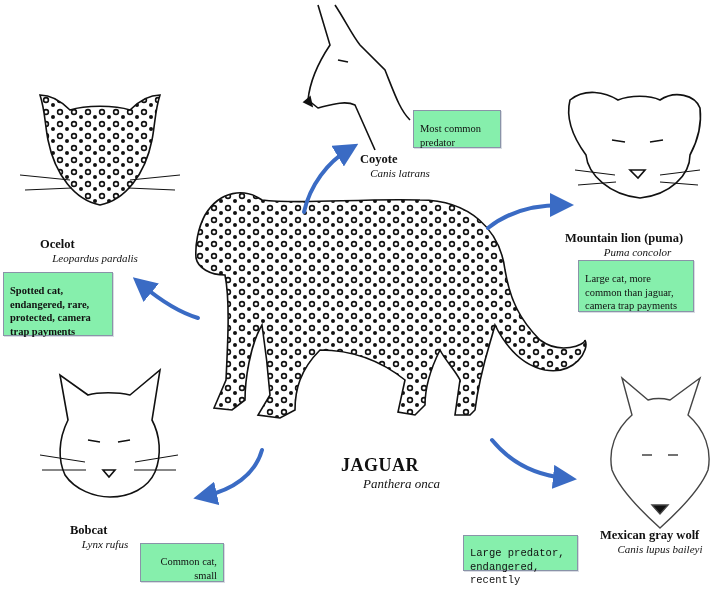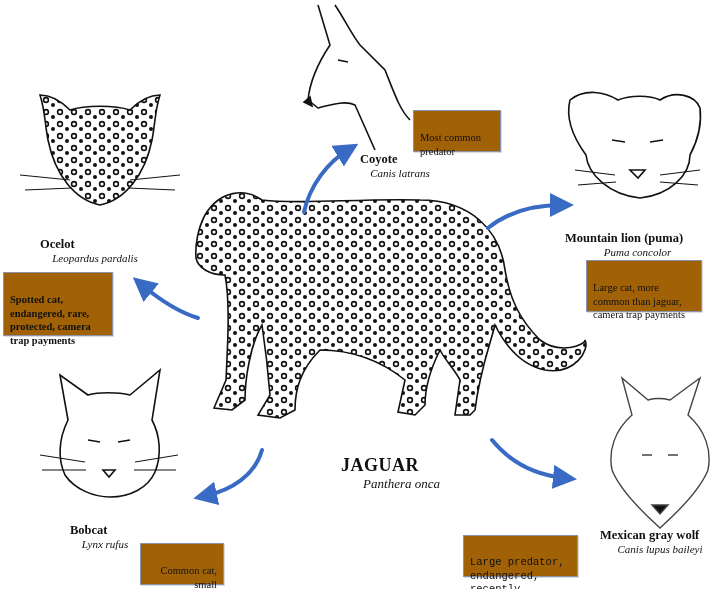--- a/index.html
+++ b/index.html
@@ -1,22 +1,22 @@
 <!DOCTYPE html>
 <html><head>
 <meta charset="utf-8">
 <style>
   html, body { margin: 0; padding: 0; background: #ffffff; }
   body { width: 720px; height: 589px; position: relative; overflow: hidden;
          font-family: "Liberation Serif", "DejaVu Serif", serif; color: #111; }
   .abs { position: absolute; }
   .name { font-weight: bold; font-size: 12.5px; text-align: left; white-space: nowrap; }
   .sci { font-style: italic; font-size: 11px; text-align: center; white-space: nowrap; }
-  .box { position: absolute; border: 1px solid #8a93a8; background: #a16207;
-         font-size: 10.5px; line-height: 13.5px; padding: 20px 6px; box-sizing: border-box;
+  .box { position: absolute; border: 1px solid #8a93a8; background: #86efac;
+         font-size: 10.5px; line-height: 13.5px; padding: 11px 6px; box-sizing: border-box;
          box-shadow: 1px 1px 0 #d9dce3; }
   .center-name { font-weight: bold; font-size: 18px; letter-spacing: 0.5px; text-align: center; }
   .center-sci { font-style: italic; font-size: 13px; text-align: right; }
   svg { position: absolute; left: 0; top: 0; }
 </style>
 </head>
 <body>
 
 <svg width="720" height="589" viewBox="0 0 720 589">
   <defs>
@@ -74,21 +74,21 @@
 <div class="abs" style="left:360px; top:152px; width:80px;">
   <div class="name">Coyote</div>
   <div class="sci">Canis latrans</div>
 </div>
 <div class="box" style="left:413px; top:110px; width:88px; height:38px;">Most common predator</div>
 
 <div class="abs" style="left:565px; top:213px; width:145px;margin-top:18px;">
   <div class="name">Mountain lion (puma)</div>
   <div class="sci">Puma concolor</div>
 </div>
-<div class="box" style="left:578px; top:260px; width:116px; height:52px;margin-left:8px;">Large cat, more common than jaguar, camera trap payments</div>
+<div class="box" style="left:578px; top:260px; width:116px; height:52px;">Large cat, more common than jaguar, camera trap payments</div>
 
 <div class="abs" style="left:600px; top:528px; width:120px;">
   <div class="name">Mexican gray wolf</div>
   <div class="sci">Canis lupus baileyi</div>
 </div>
 <div class="box" style="left:463px; top:535px; width:115px; height:36px;font-family:Liberation Mono, monospace;">Large predator, endangered, recently reintroduced</div>
 
 <div class="abs" style="left:70px; top:523px; width:70px;">
   <div class="name">Bobcat</div>
   <div class="sci">Lynx rufus</div>

